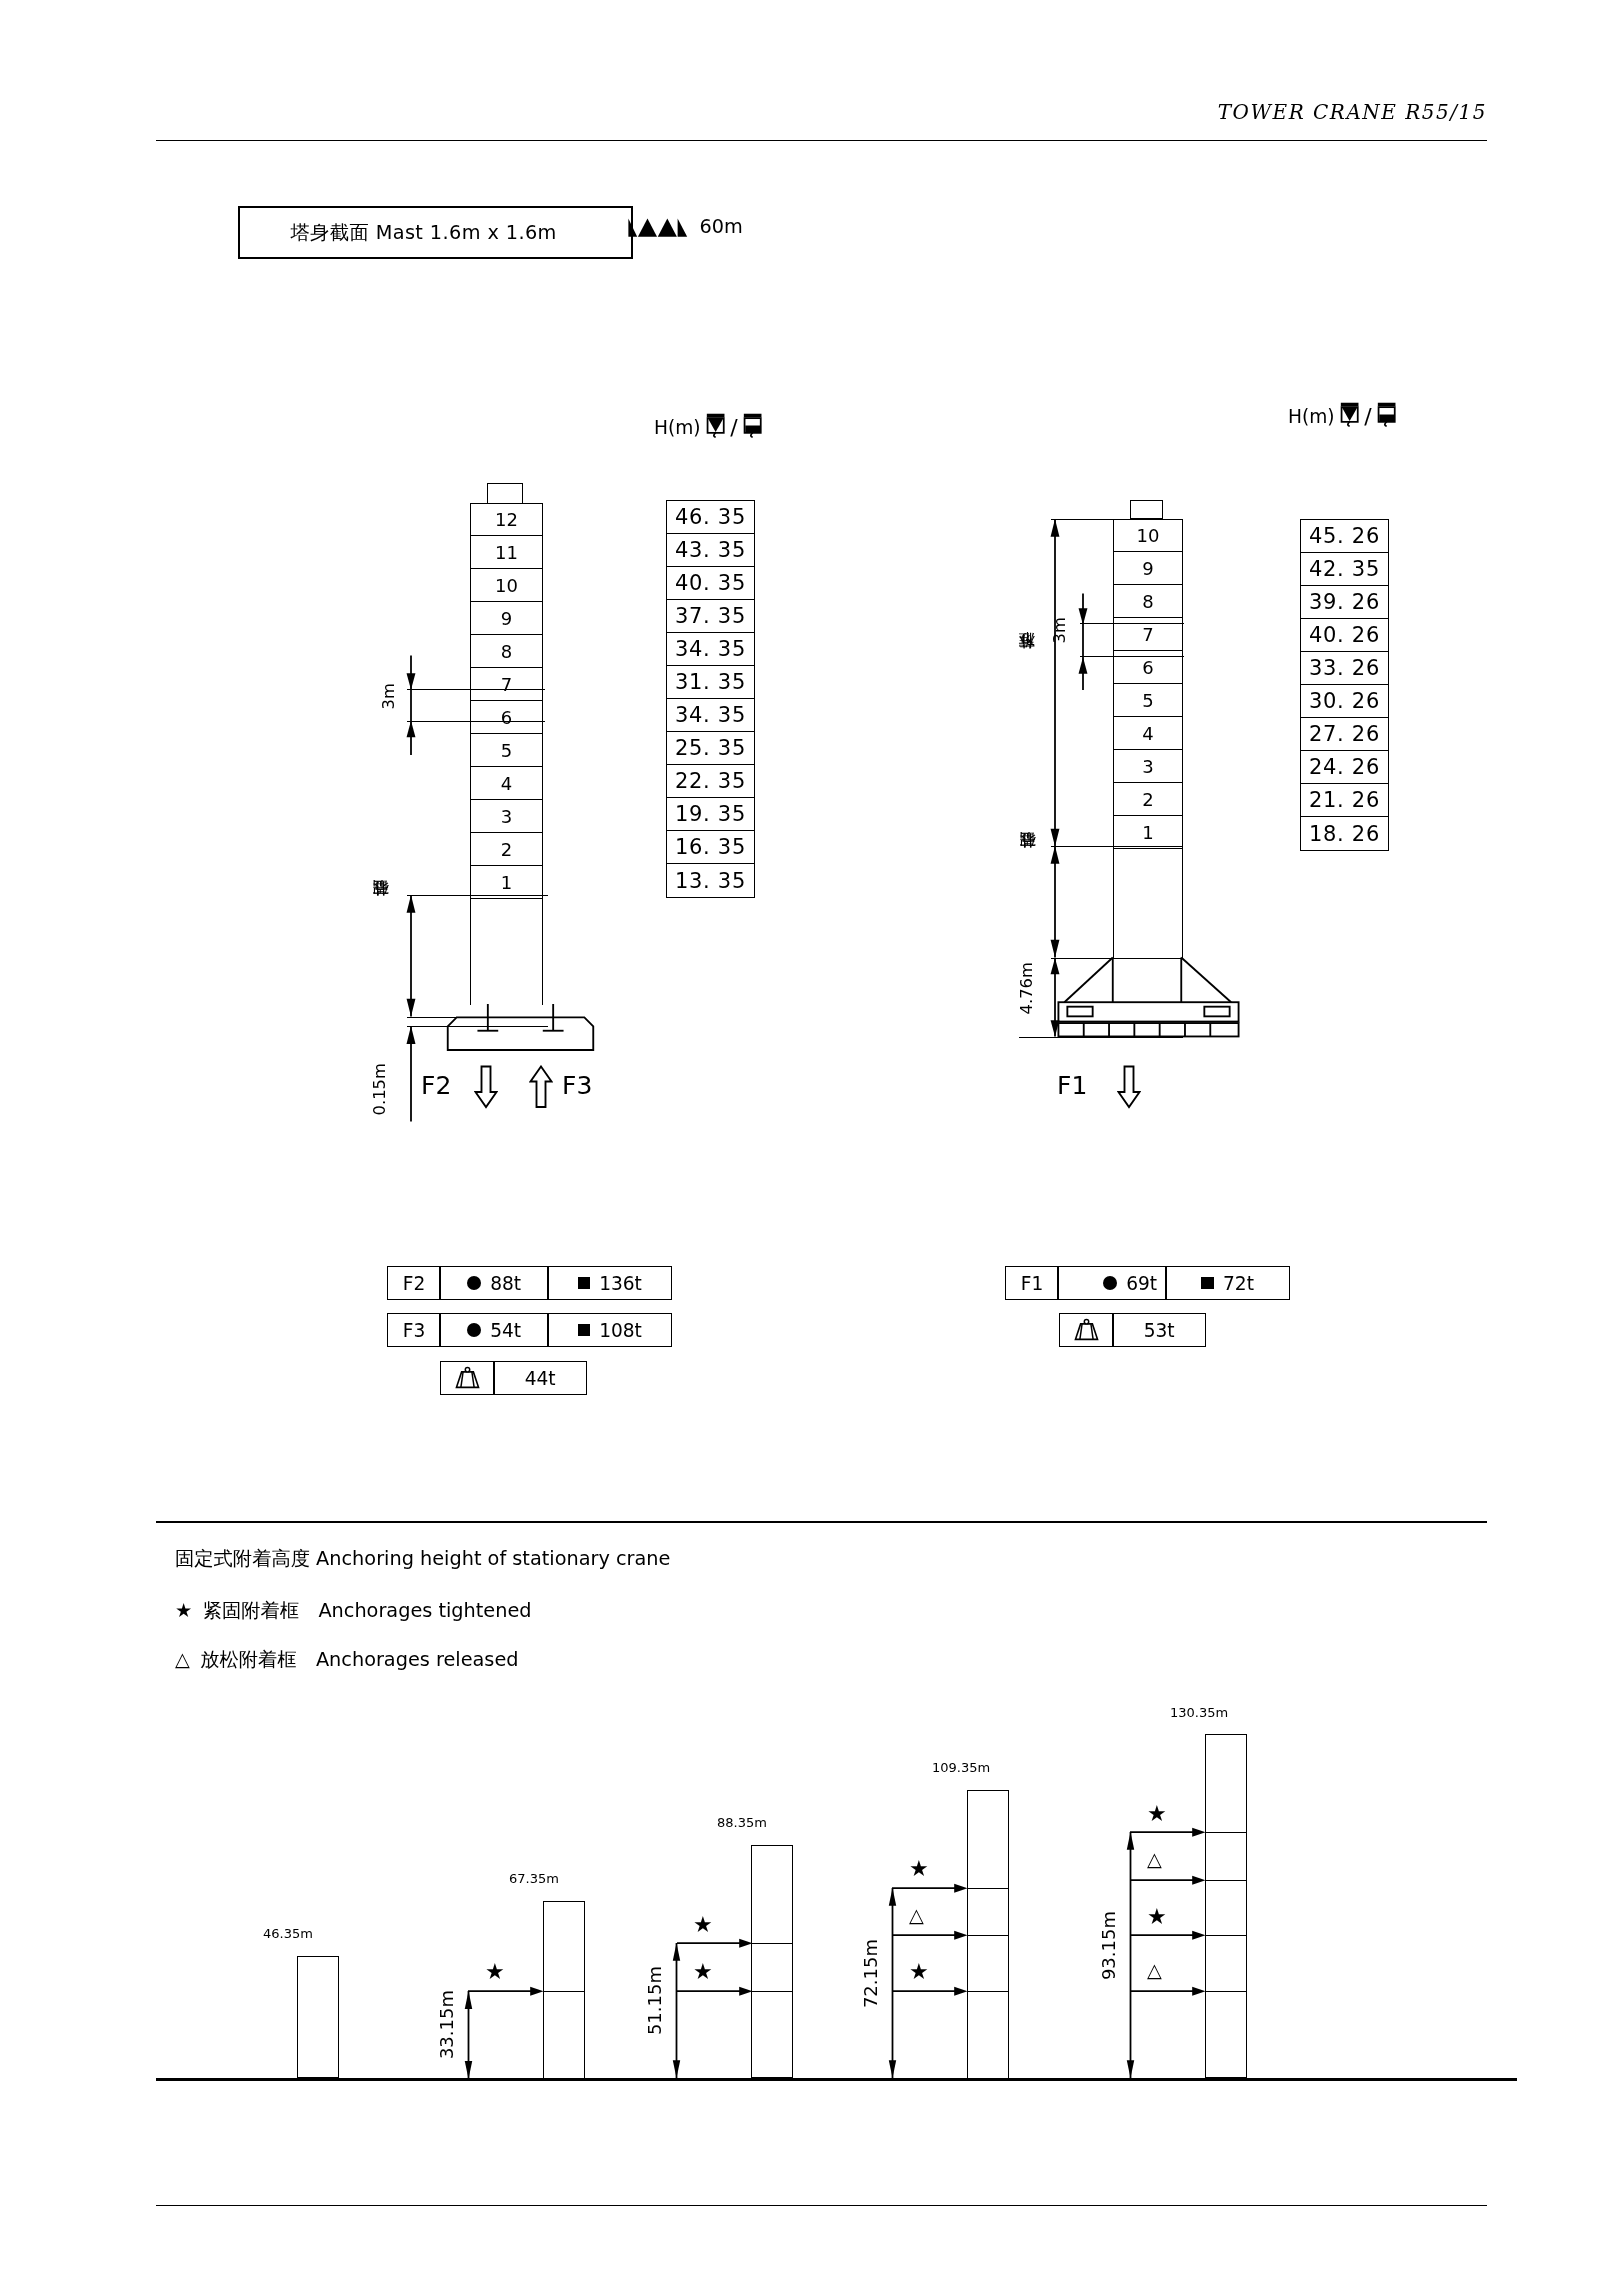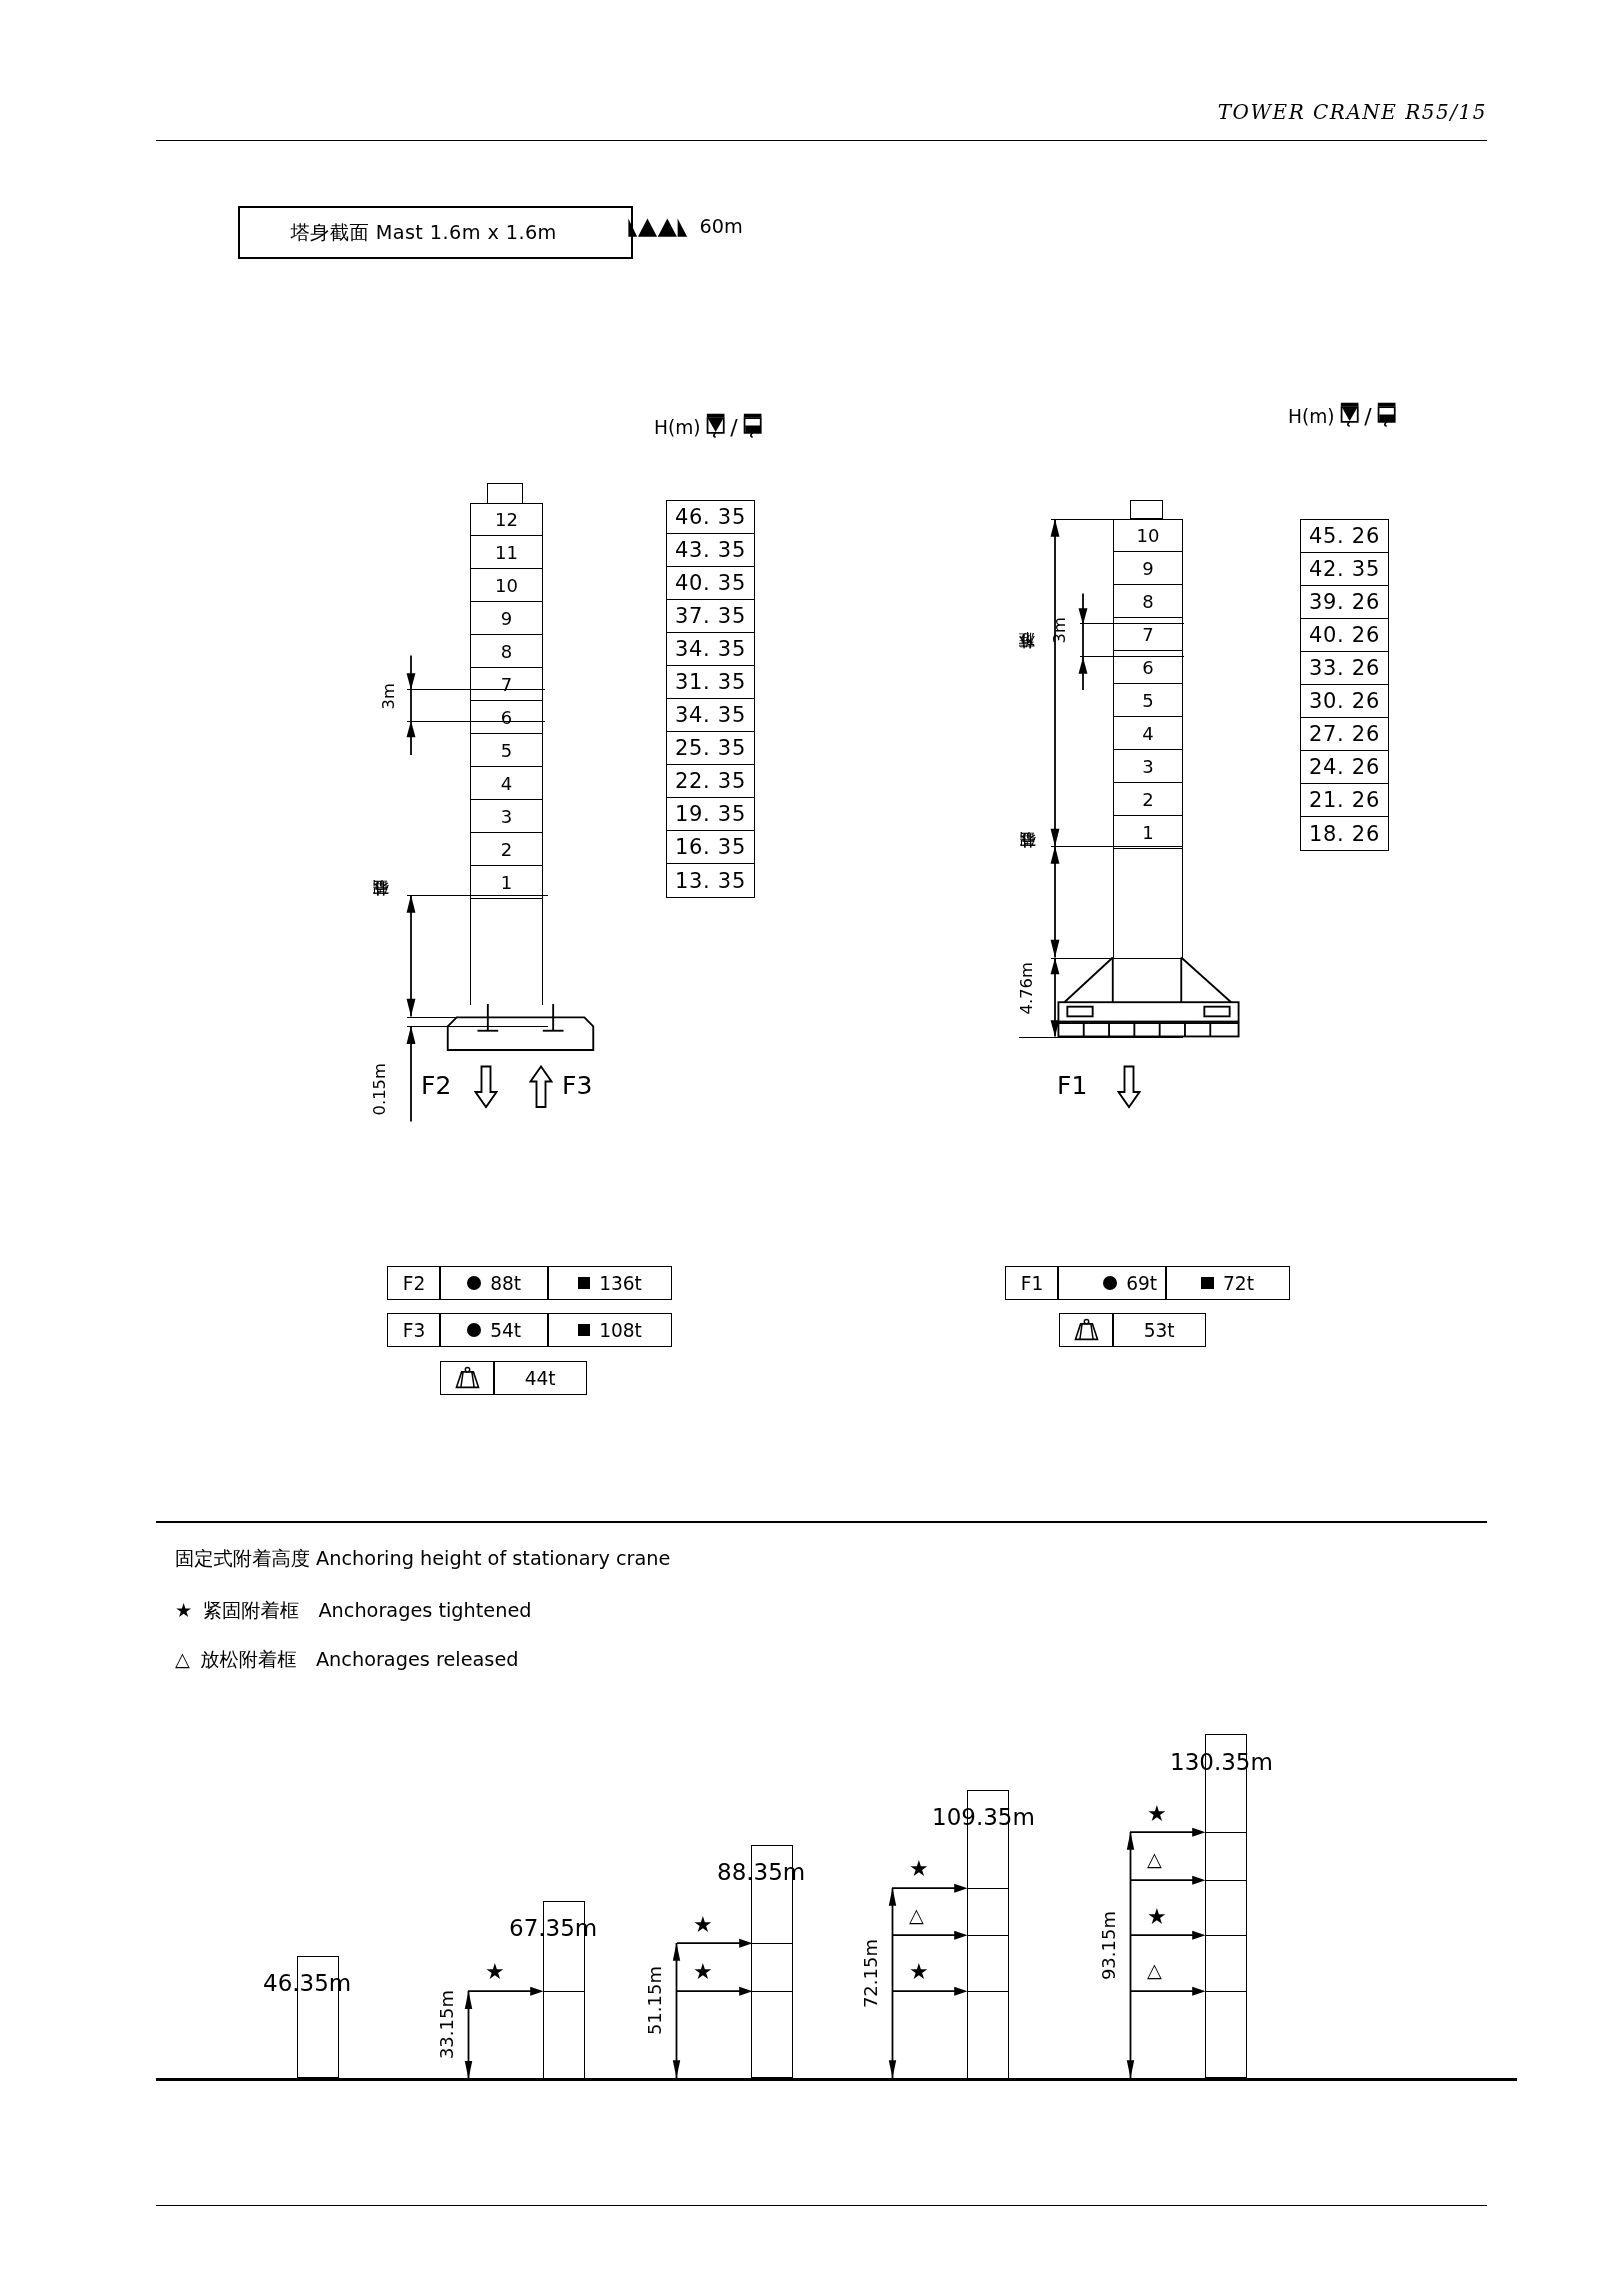--- a/index.html
+++ b/index.html
@@ -56,21 +56,21 @@
 
   
   #legend-rule{left:156px;top:1521px;width:1331px;height:0;border-top:2.2px solid #000;}
   .legrow{position:absolute;font-size:19.3px;white-space:nowrap;display:flex;
        align-items:center;gap:10.4px;}
 
   
   #baseline{left:156px;top:2078px;width:1361px;height:0;border-top:3.7px solid #000;}
   .bar{position:absolute;border:1.9px solid #000;box-sizing:border-box;background:#fff;}
   .bardiv{position:absolute;border-top:1.9px solid #000;height:0;}
-  .barlabel{position:absolute;font-size:23px;white-space:nowrap;margin-top:44px;}
+  .barlabel{position:absolute;font-size:13px;white-space:nowrap;}
   .marker{position:absolute;font-size:22px;line-height:1;}
   .marker.tri{font-size:19.3px;}
   .dimlabel{position:absolute;font-size:18px;white-space:nowrap;}
 
   #footer-rule{left:156px;top:2205px;width:1331px;height:0;border-top:1.9px solid #000;}
 </style>
 </head>
 <body>
 
 <div class="page">

